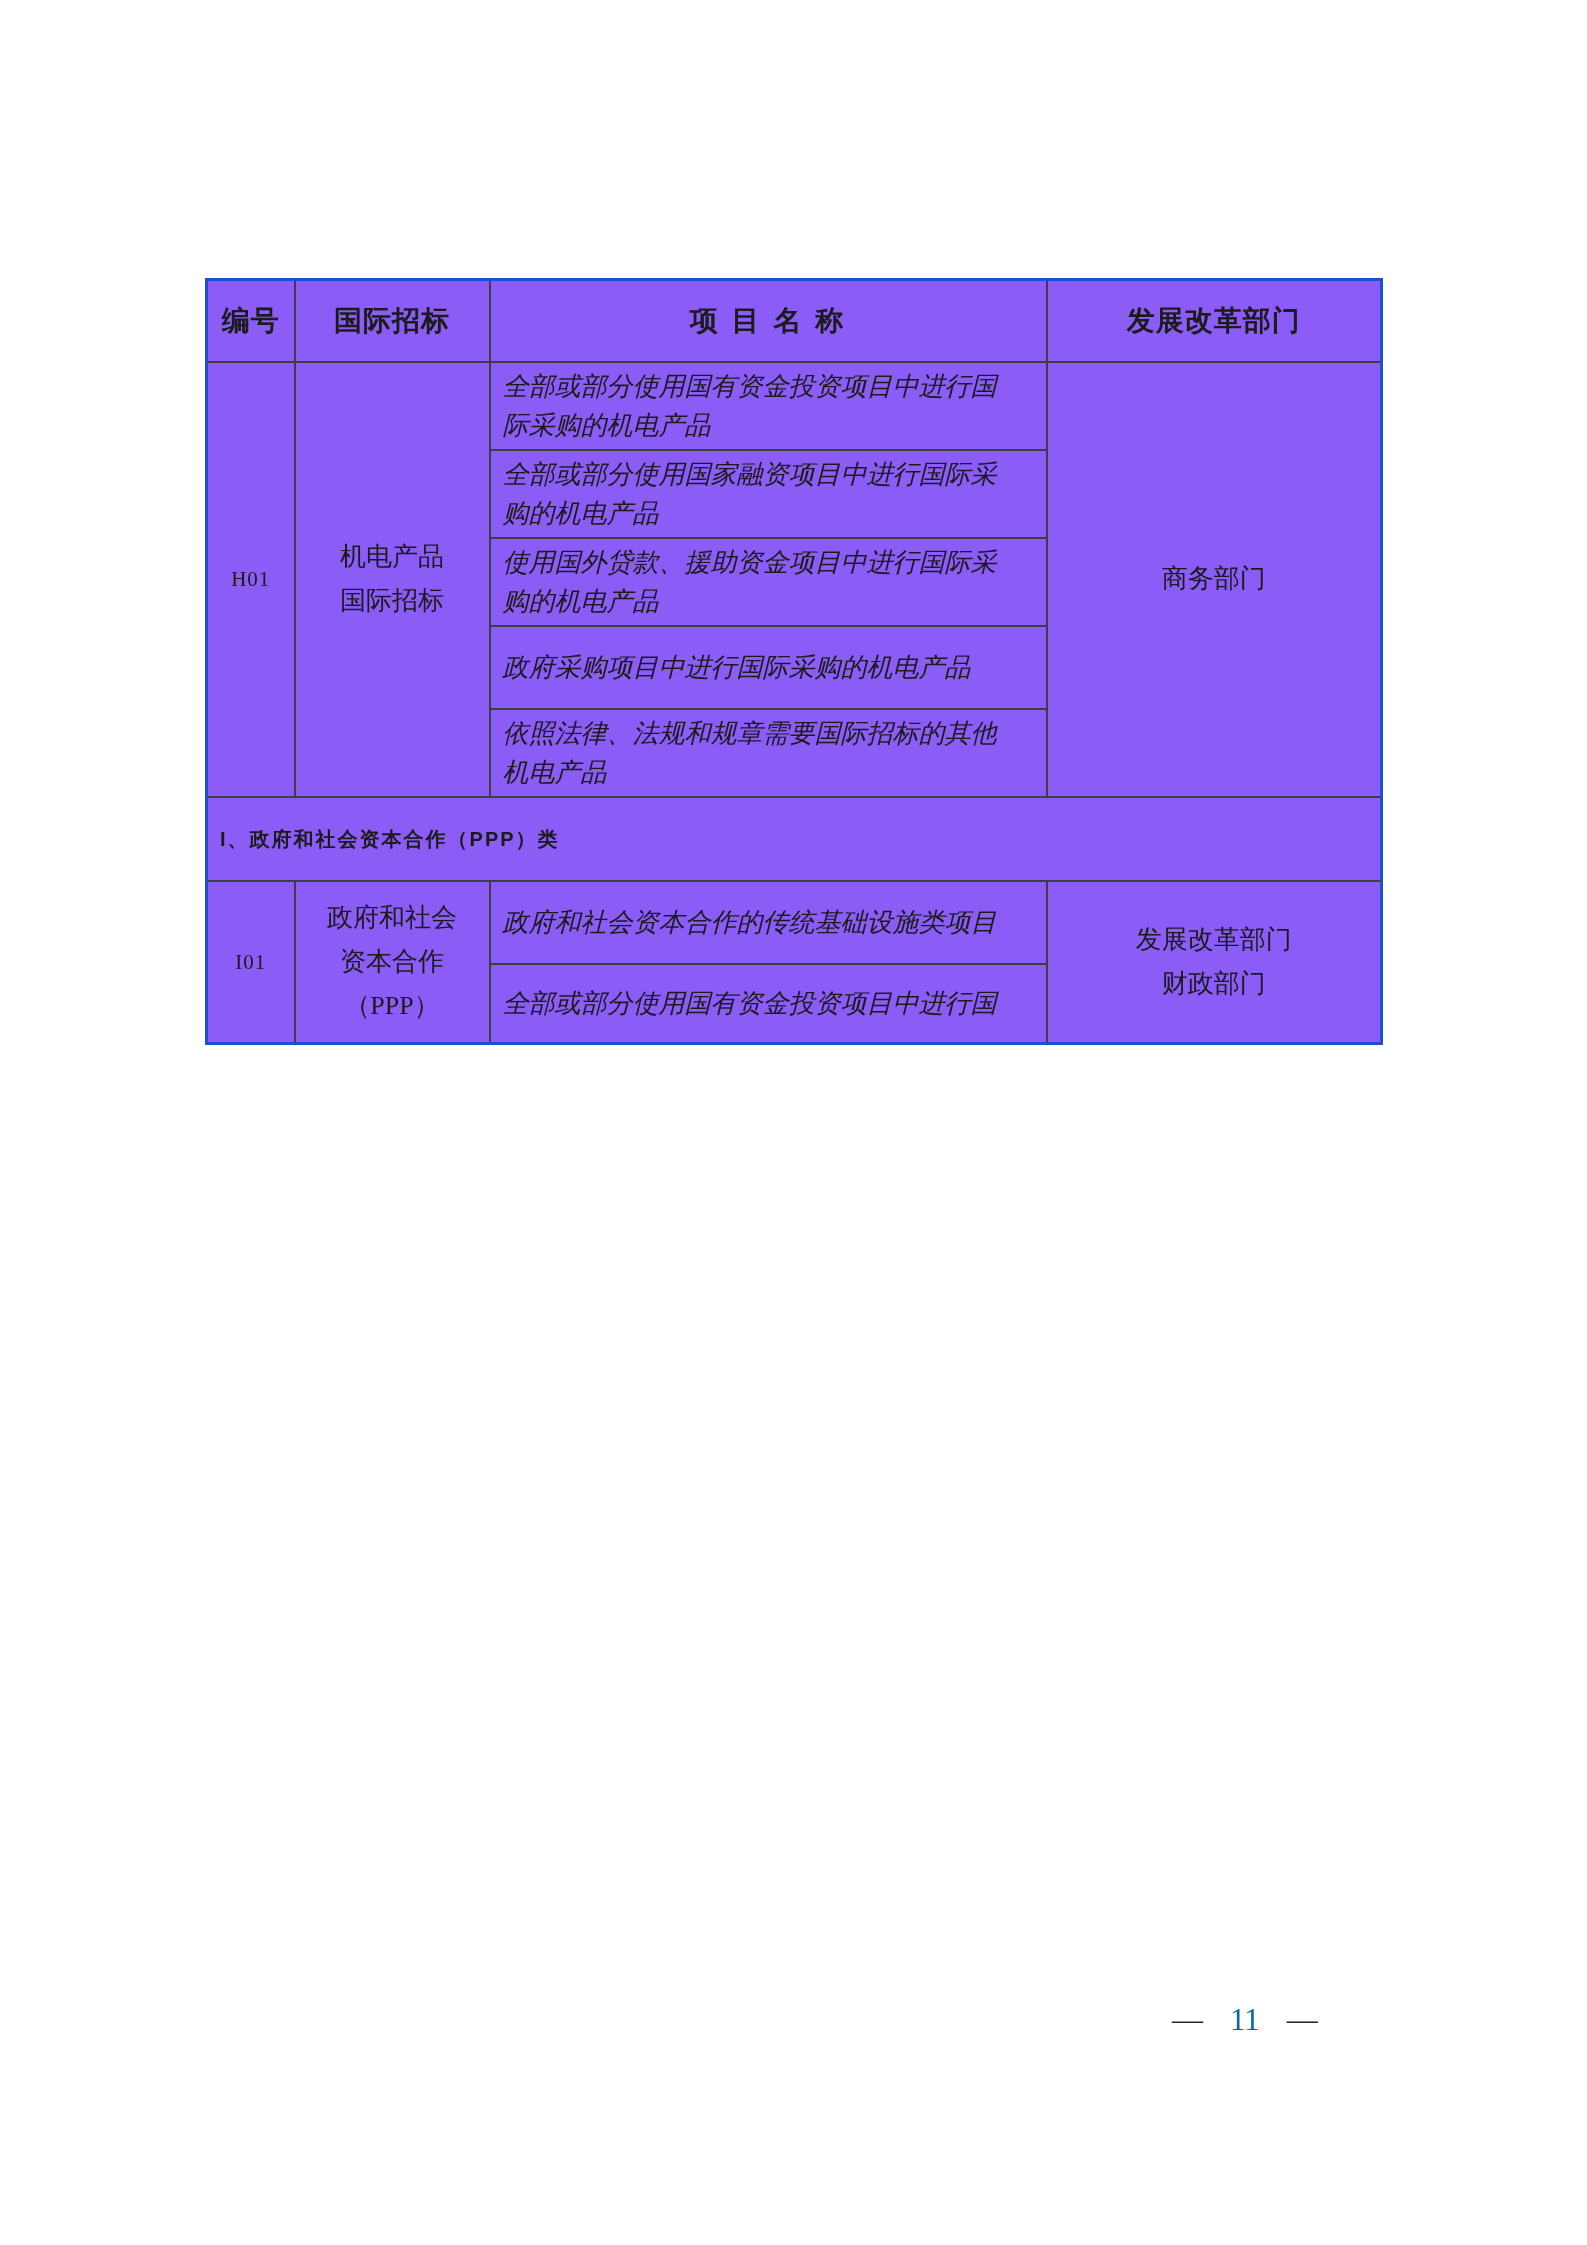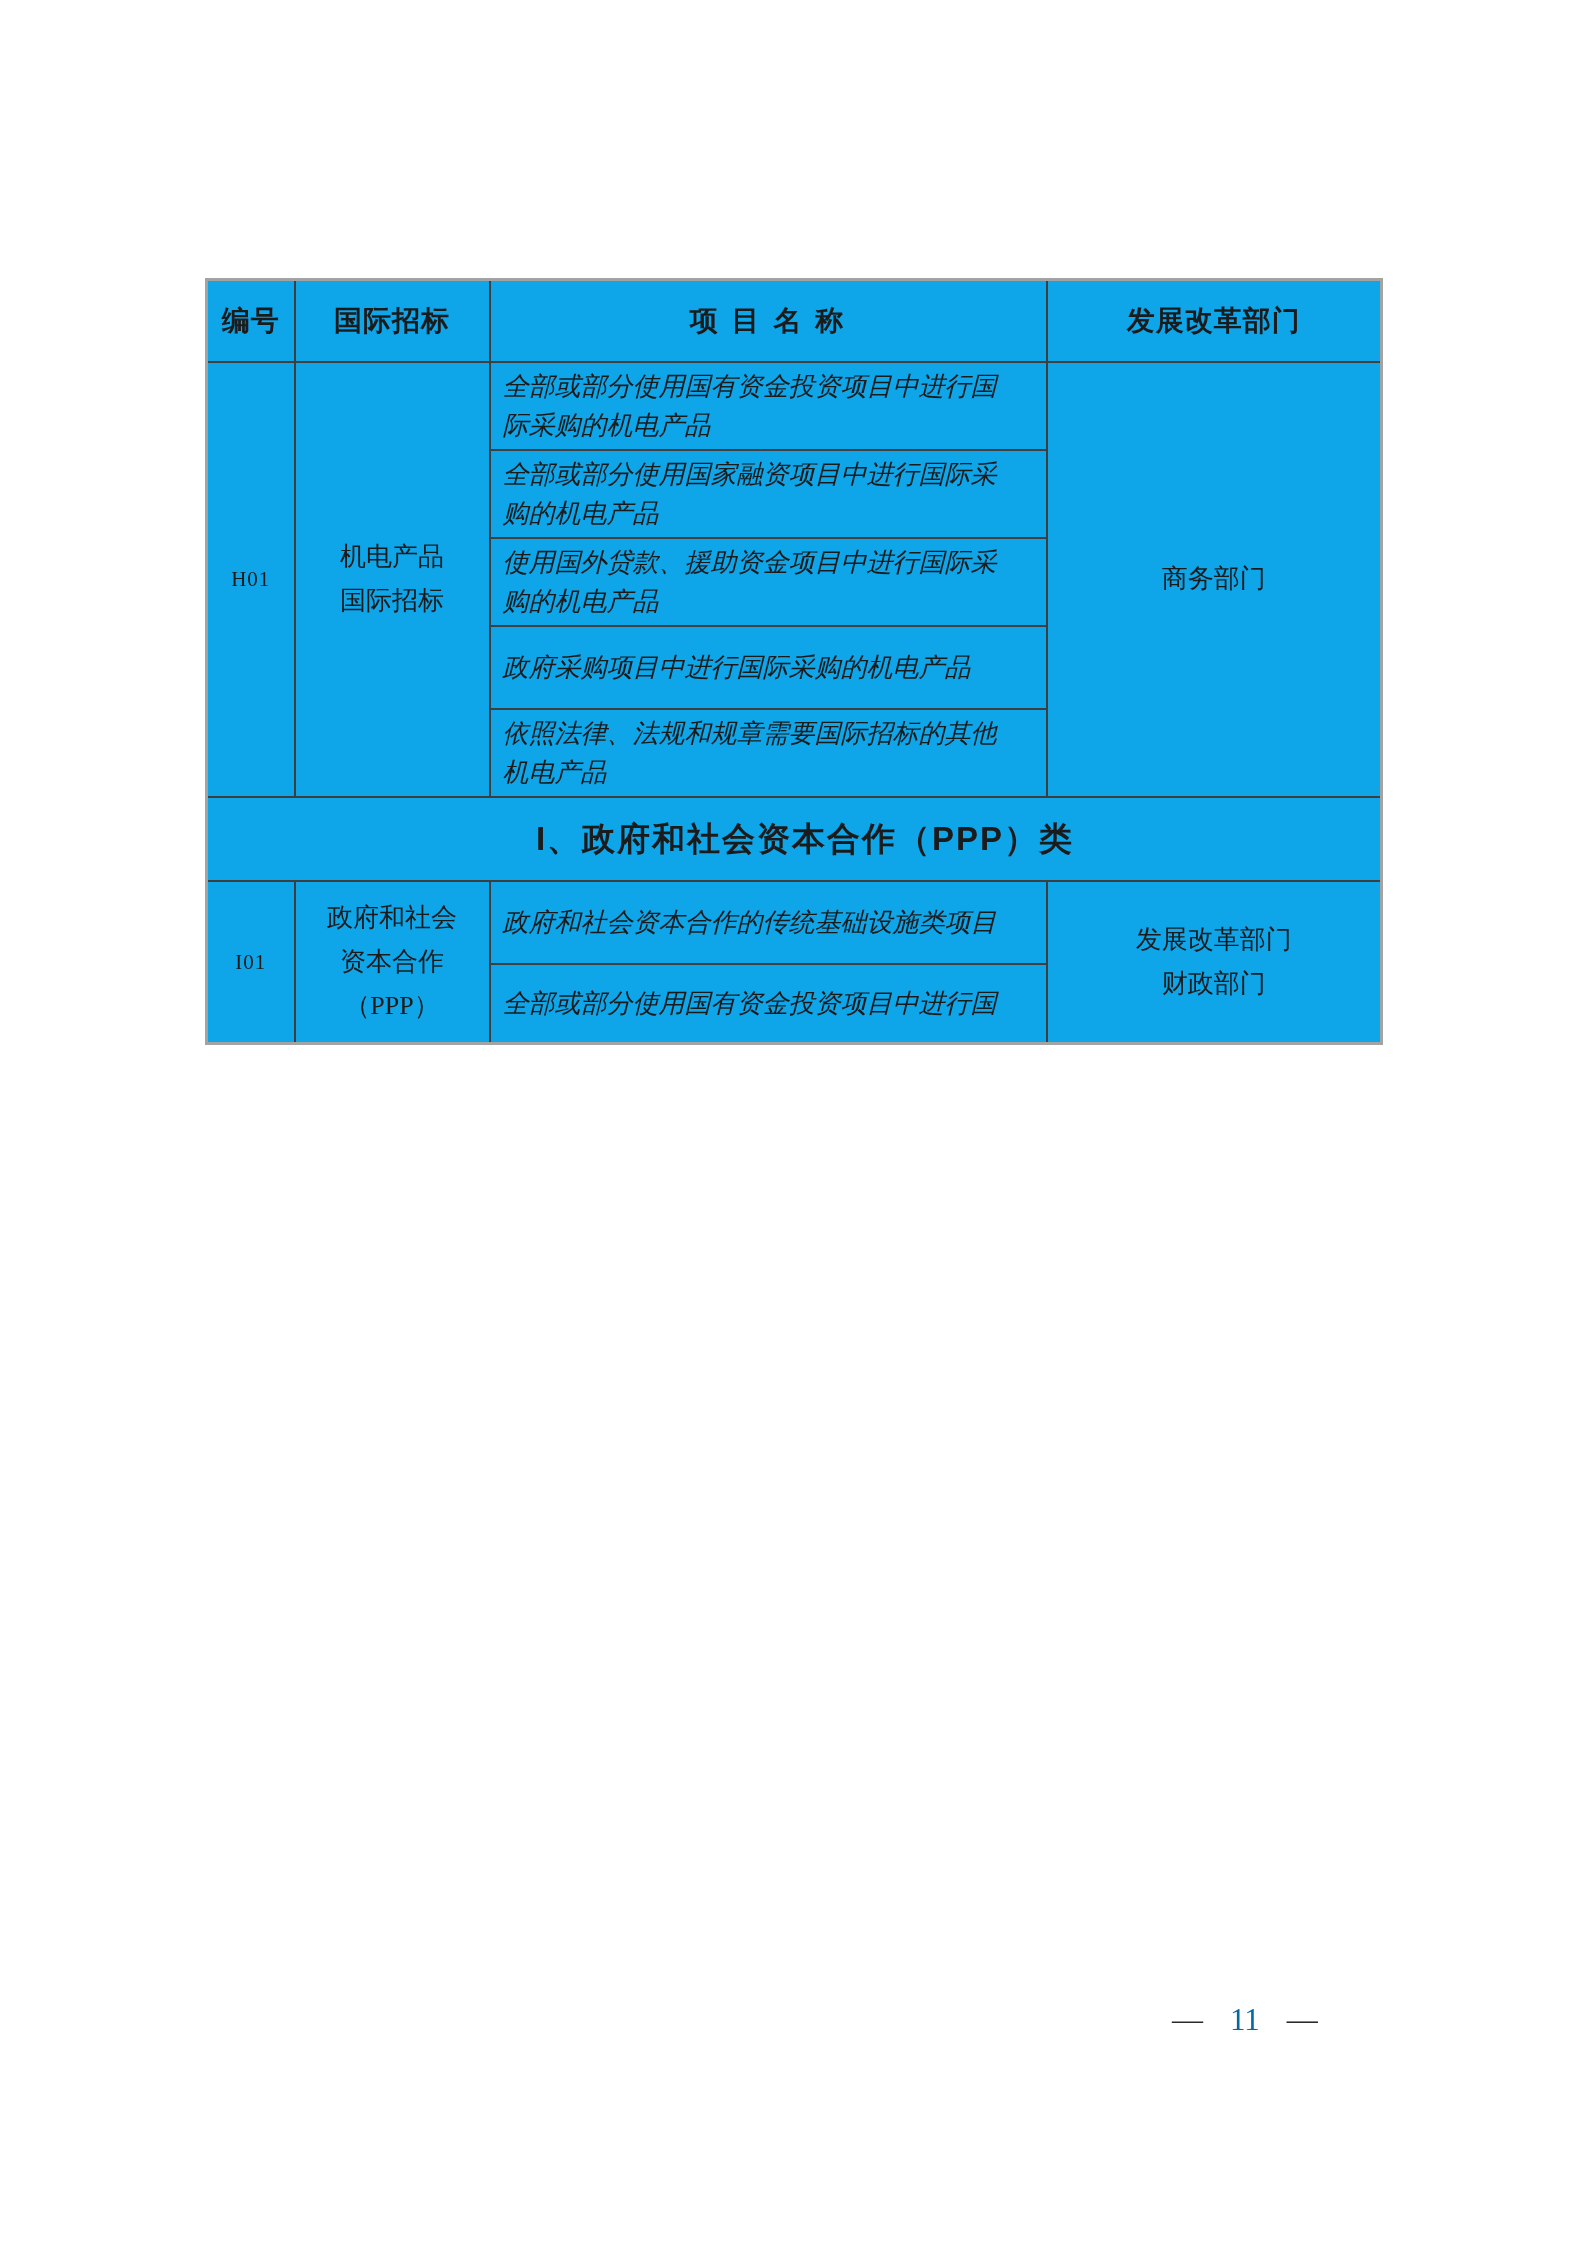--- a/index.html
+++ b/index.html
@@ -17,22 +17,22 @@
   }
 
   
   table.doc-table {
     position: absolute;
     left: 205px;
     top: 278px;
     width: 1175px;
     border-collapse: collapse;
     table-layout: fixed;
-    border: 3px solid #a3a3a3;
-    background: #0ea5e9;
+    border: 3px solid #1d4ed8;
+    background: #8b5cf6;
   }
   .doc-table th,
   .doc-table td {
     border: 2px solid #3e3e3e;
     vertical-align: middle;
     padding: 0;
     color: #1b1b1b;
     white-space: pre-line;
     overflow: hidden;
   }
@@ -59,25 +59,25 @@
     text-align: left;
     padding: 4px 12px 4px 12px;
     line-height: 39px;
     font-style: italic;
   }
   td.cat-cell   { line-height: 44px; }
   td.dept-cell  { line-height: 44px; }
 
   
   td.section-cell {
-    text-align: center;
-    padding-left: 22px;
+    text-align: left;
+    padding-left: 12px;
     font-family: "Liberation Sans", "DejaVu Sans", sans-serif;
     font-weight: bold;
-    font-size: 33px;
+    font-size: 20px;
     letter-spacing: 2px;
     white-space: nowrap;
   }
 
   
   tr.r-head { height: 82px; }
   tr.r1 { height: 87px; }
   tr.r2 { height: 83px; }
   tr.r3 { height: 87px; }
   tr.r4 { height: 83px; }

